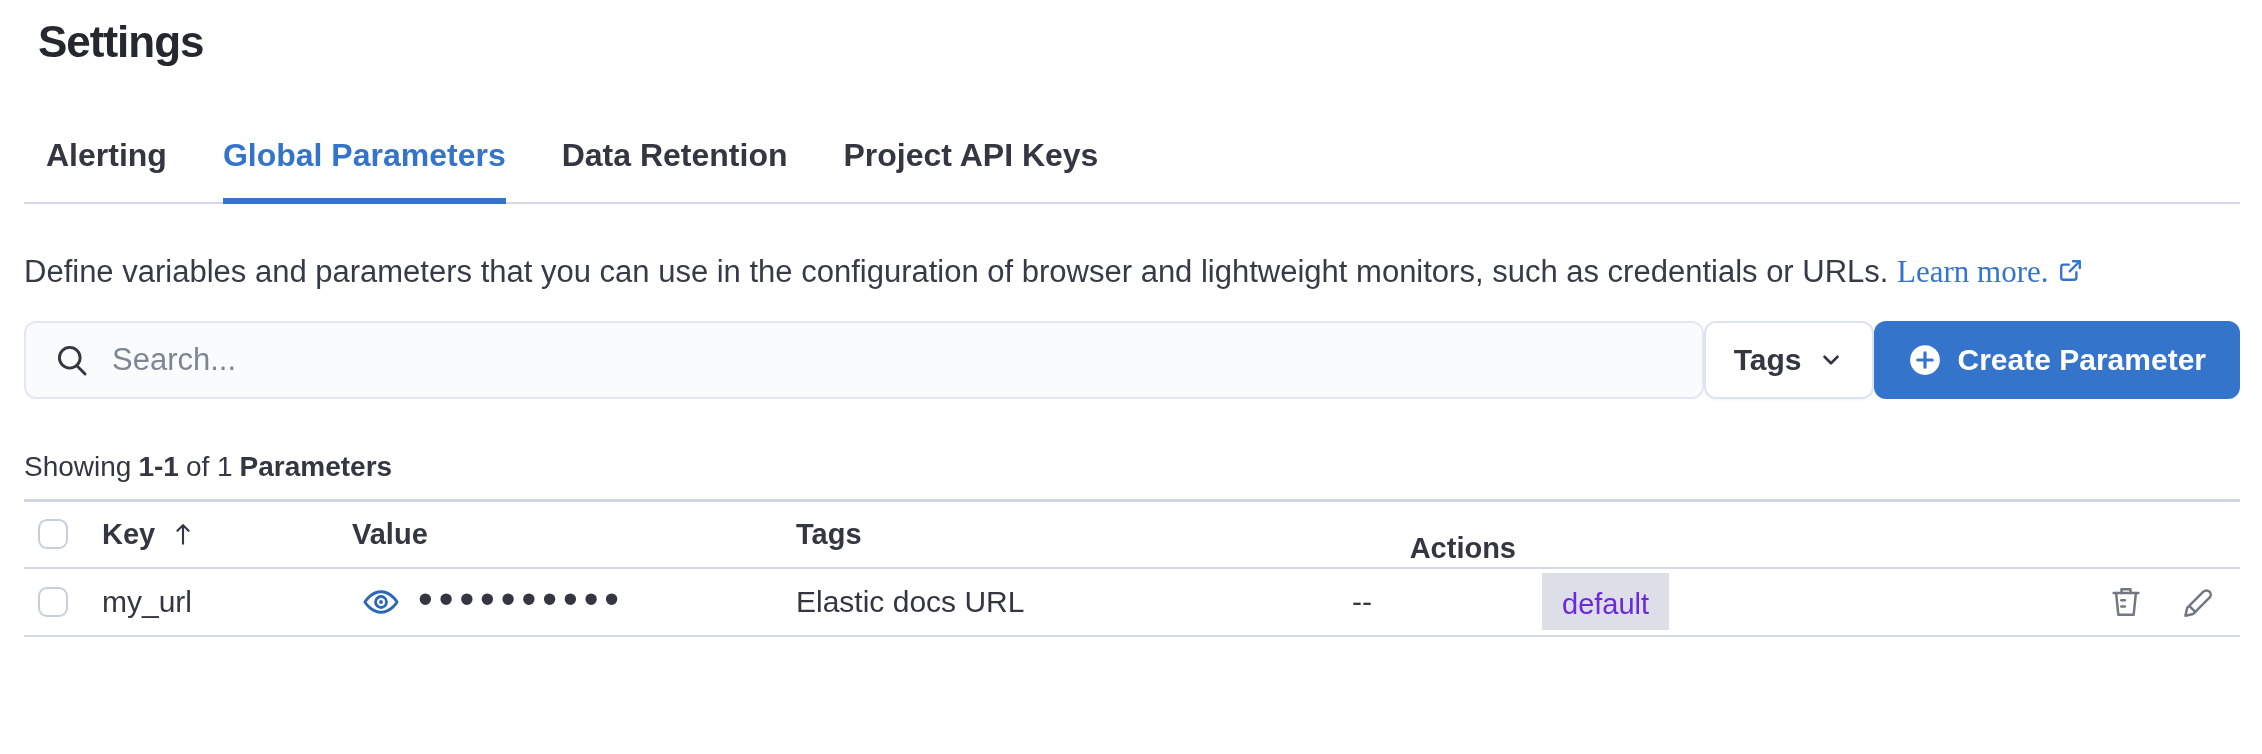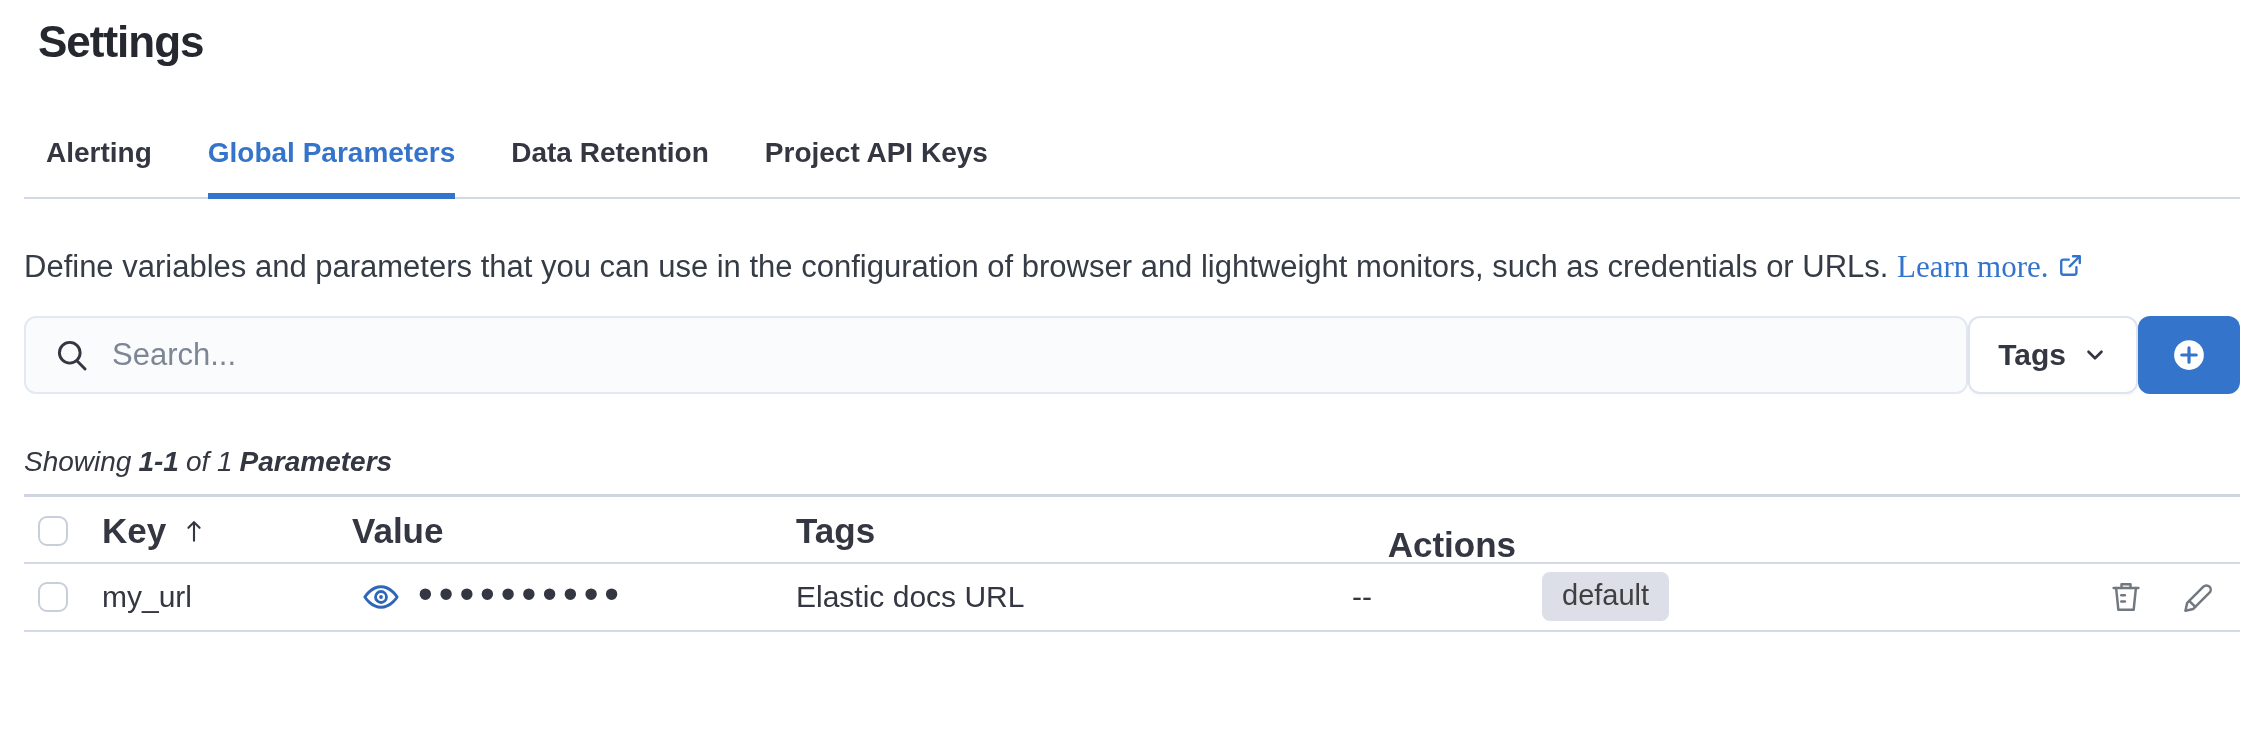--- a/index.html
+++ b/index.html
@@ -28,21 +28,21 @@
     font-size:44px;font-weight:700;color:var(--title);
     letter-spacing:-1px;margin:16px 0 0 14px;line-height:1.2;
   }
 
   
   .tabs{
     display:flex;gap:56px;margin-top:68px;padding-left:22px;
     border-bottom:2px solid var(--border);
   }
   .tab{
-    font-size:28px;font-weight:700;color:var(--text);
+    font-size:32px;font-weight:700;color:var(--text);
     padding-bottom:24px;border-bottom:6px solid transparent;
     margin-bottom:-2px;cursor:pointer;white-space:nowrap;
   }
   .tab.active{color:var(--primary);border-bottom-color:var(--primary);}
 
   
   .description{
     margin-top:44px;font-size:31px;line-height:47px;color:#363c46;
     max-width:2216px;
   }
@@ -72,48 +72,48 @@
   }
   .btn-tags{
     background:#fff;border:2px solid #dee4ef;color:var(--text);
     padding:0 28px;box-shadow:0 2px 3px rgba(150,160,180,.08);
   }
   .btn-create{
     background:var(--primary);color:#fff;padding:0 34px;
   }
 
   
-  .summary{margin-top:52px;font-size:28px;color:var(--text);font-style:italic;}
+  .summary{margin-top:52px;font-size:28px;color:var(--text);}
   .summary span{margin-right:7px;}
   .summary .b{font-weight:700;}
   .summary-divider{margin-top:16px;height:3px;background:#cfd6e2;}
 
   
   .grid{
     display:grid;
     grid-template-columns:66px 250px 444px 556px 190px 400px auto;
     align-items:center;
   }
   .thead{height:67px;border-bottom:2px solid var(--border);
-    font-size:35px;font-weight:700;}
+    font-size:29px;font-weight:700;}
   .trow{height:68px;border-bottom:2px solid var(--border);font-size:30px;}
   .cell{padding-left:12px;display:flex;align-items:center;gap:10px;}
   .cell.right{justify-content:flex-end;padding-right:14px;margin-top:28px;}
   .checkbox{
     width:30px;height:30px;border:2px solid #c9cfda;border-radius:9px;
     background:#fff;margin-left:14px;cursor:pointer;
   }
   .masked{
     font-size:42px;letter-spacing:6px;line-height:1;color:var(--text);
     margin-left:8px;padding-bottom:6px;
   }
   .eye-wrap{margin-left:10px;display:flex;align-items:center;cursor:pointer;}
   .badge{
-    display:inline-block;background:var(--badge-bg);border-radius:8px;
-    padding:7px 20px 9px;font-size:29px;color:#404040;
+    display:inline-block;background:var(--badge-bg);border-radius:0;
+    padding:15px 20px 9px;font-size:29px;color:#6d28d9;
   }
   .actions{display:flex;gap:36px;justify-content:flex-end;
     padding-right:24px;align-items:center;}
   .action-icon{cursor:pointer;display:flex;align-items:center;}
   .sort-arrow{margin-left:4px;display:inline-flex;}
 </style>
 </head>
 <body>
 
 <div class="page">
@@ -150,20 +150,21 @@
         <svg width="26" height="26" viewBox="0 0 16 16" fill="none" stroke="#343741" stroke-width="1.6" stroke-linecap="round" stroke-linejoin="round">
             <path d="M4 6l4 4 4-4"></path>
           </svg>
       </button>
 
       <button class="btn btn-create">
         <svg width="34" height="34" viewBox="0 0 16 16">
           <circle cx="8" cy="8" r="7" fill="#ffffff"></circle>
           <path d="M8 4.6v6.8M4.6 8h6.8" stroke="#3474cb" stroke-width="1.5" stroke-linecap="round"></path>
         </svg>
+        <span>Create Parameter</span>
       </button>
     </div>
 
     <div class="summary">
       <span>Showing</span><span class="b">1-1</span><span>of 1</span><span class="b">Parameters</span>
     </div>
     <div class="summary-divider"></div>
 
     <div class="grid thead">
       <div class="cell" style="padding-left:0;">

